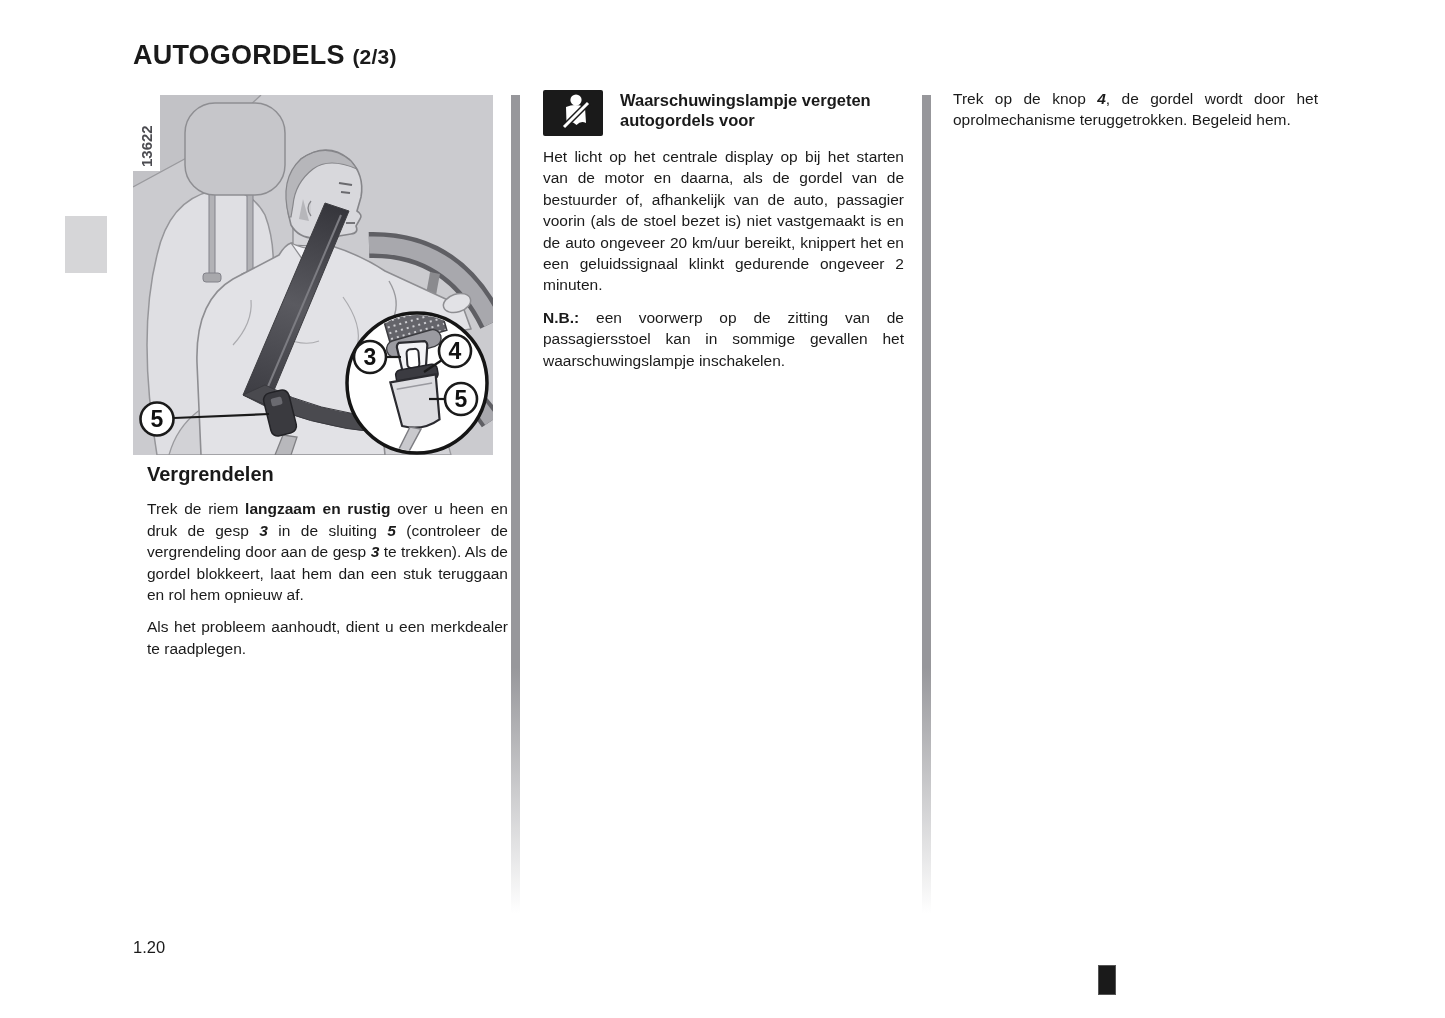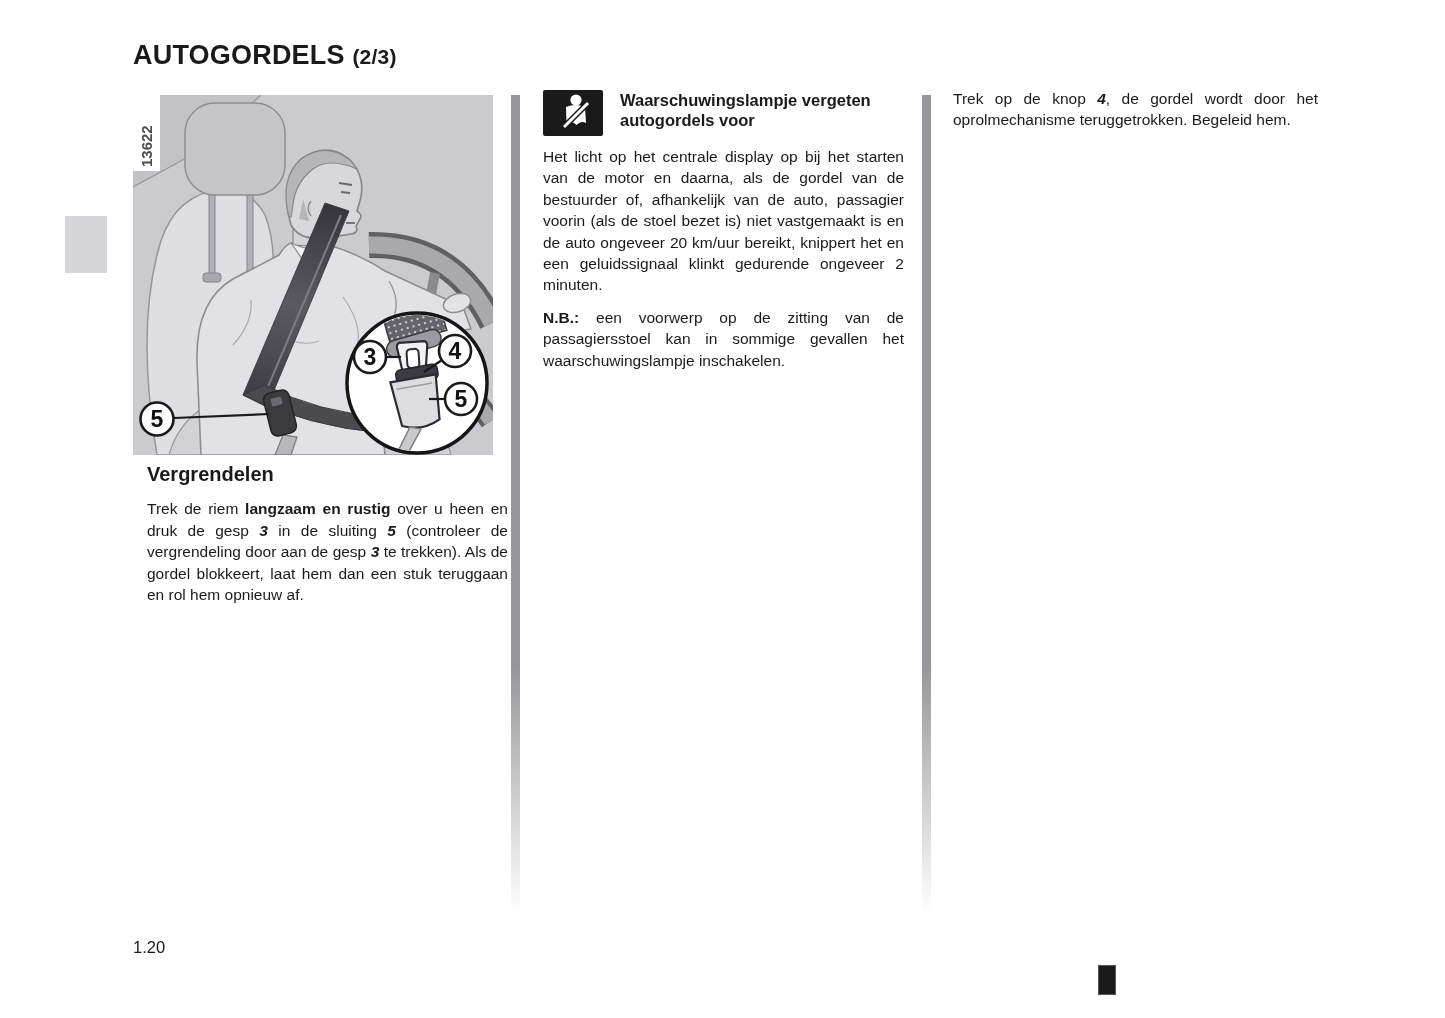--- a/index.html
+++ b/index.html
@@ -172,20 +172,21 @@
       </g>
     </svg>
   </div>
 
   <div class="divider" id="divider-1"></div>
   <div class="divider" id="divider-2"></div>
 
   <div class="col body-text" id="left-col">
     <h2 class="section-heading">Vergrendelen</h2>
     <p><span>Trek de riem </span><span style="font-weight: bold;">langzaam en rustig</span><span> over u heen en druk de gesp </span><span style="font-weight: bold; font-style: italic;">3</span><span> in de sluiting </span><span style="font-weight: bold; font-style: italic;">5</span><span> (controleer de vergrendeling door aan de gesp </span><span style="font-weight: bold; font-style: italic;">3</span><span> te trekken). Als de gordel blokkeert, laat hem dan een stuk teruggaan en rol hem opnieuw af.</span></p>
+    <p><span>Als het probleem aanhoudt, dient u een merkdealer te raadplegen.</span></p>
   </div>
 
   <div class="col" id="mid-col">
     <div class="warn-head-row">
       <div class="warn-icon-box">
         <svg width="60" height="46" viewBox="0 0 60 46">
           <rect x="0" y="0" width="60" height="46" rx="2" fill="#1a1a1a"></rect>
           <circle cx="33" cy="10" r="5.6" fill="#ffffff"></circle>
           <path d="M 23 17 Q 33 13 42 17.5 L 43 33 Q 38 30 33.5 35 Q 29 30 23.5 33 Z" fill="#ffffff"></path>
           <line x1="45" y1="13" x2="21" y2="37" stroke="#1a1a1a" stroke-width="6"></line>

